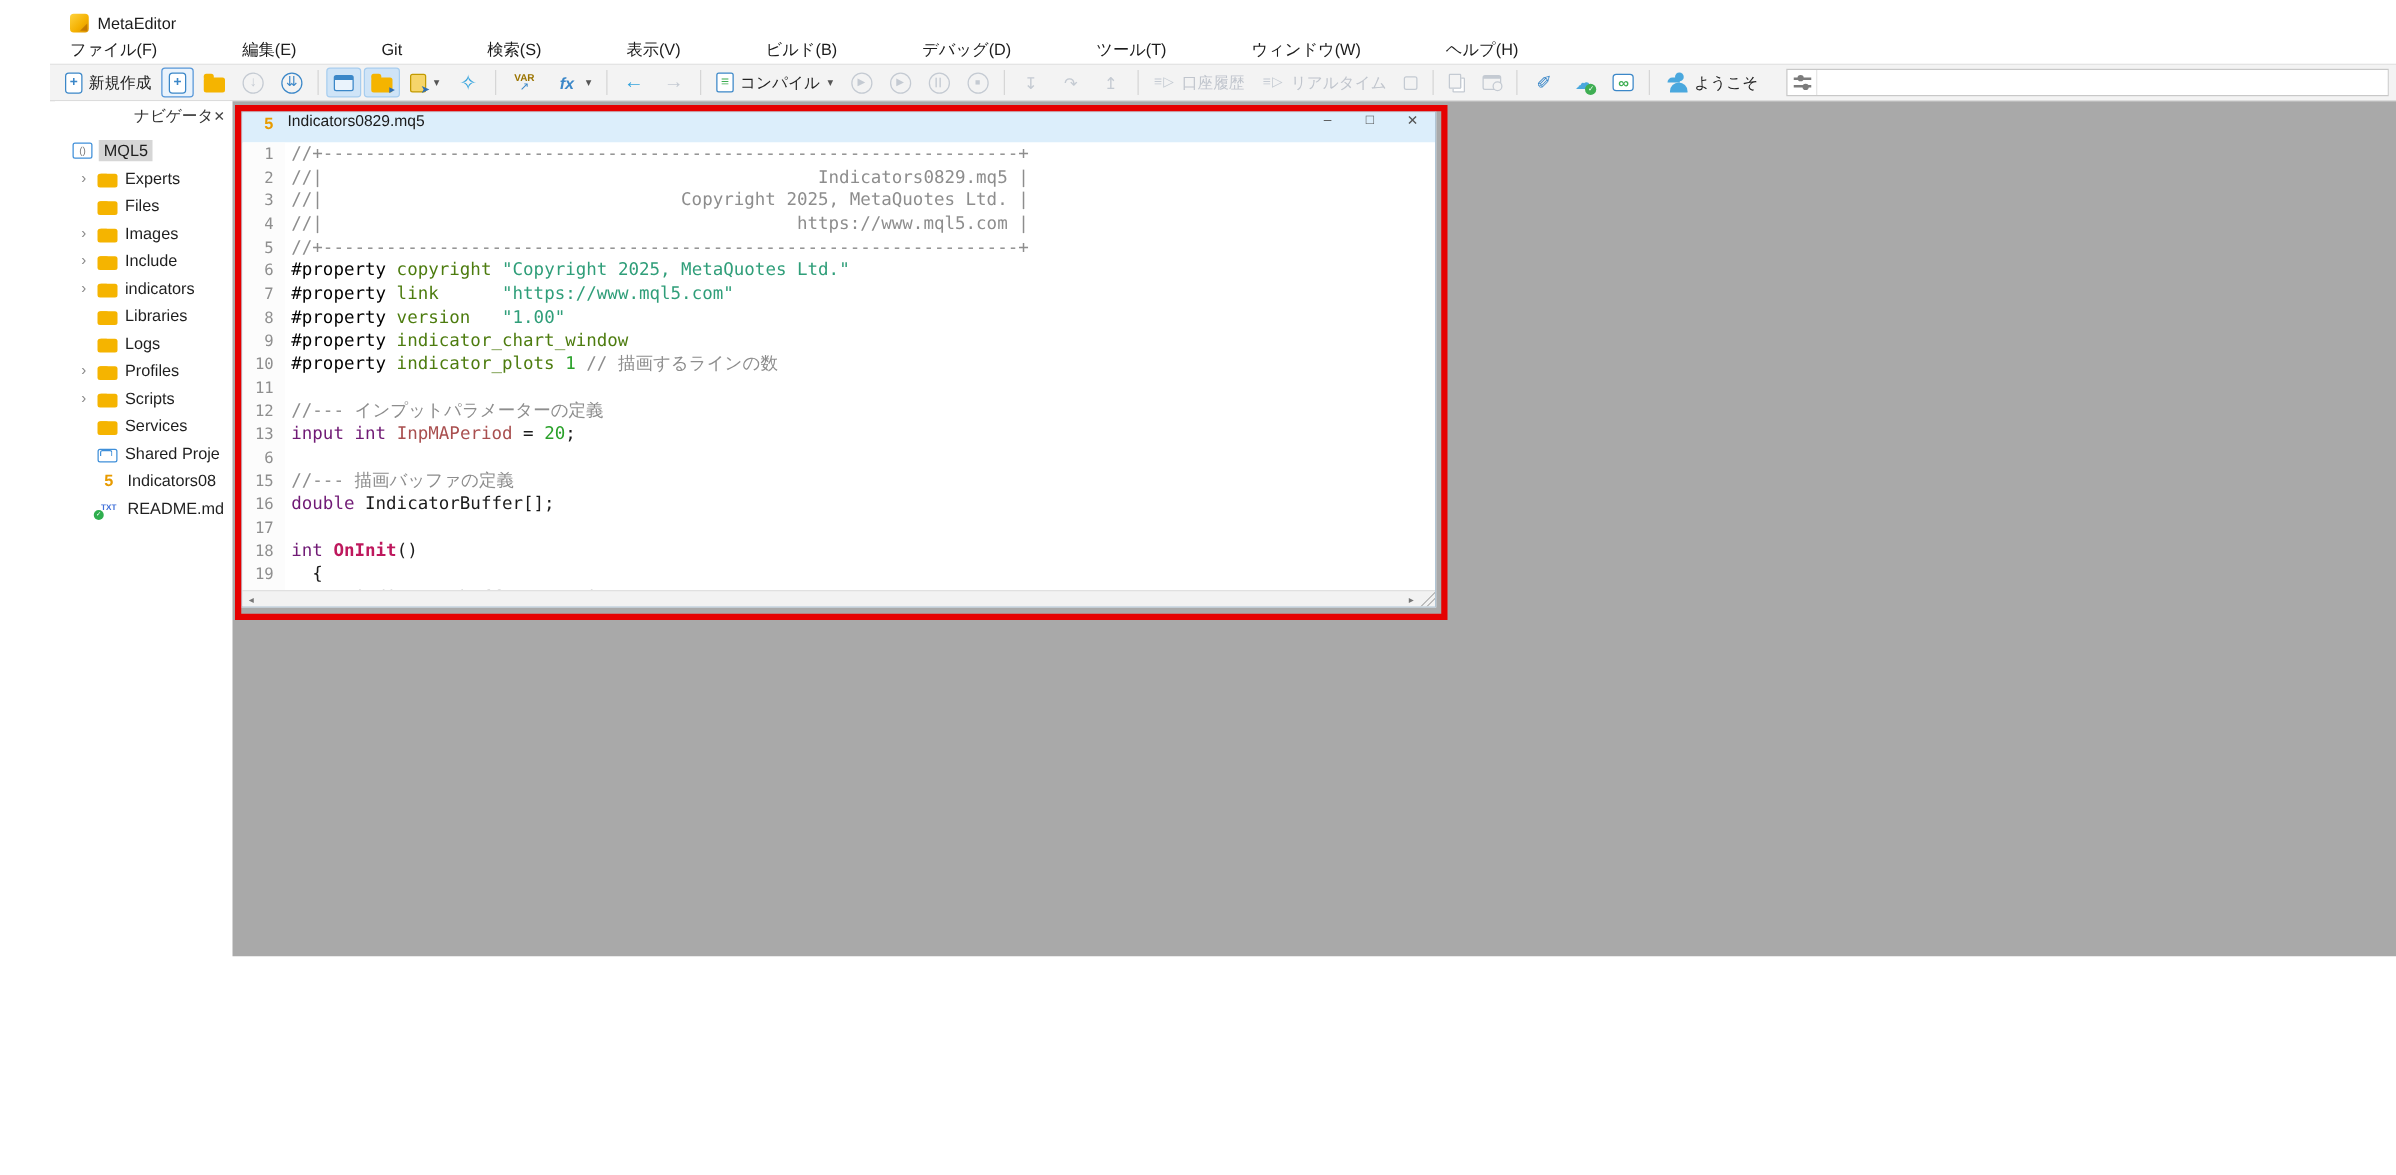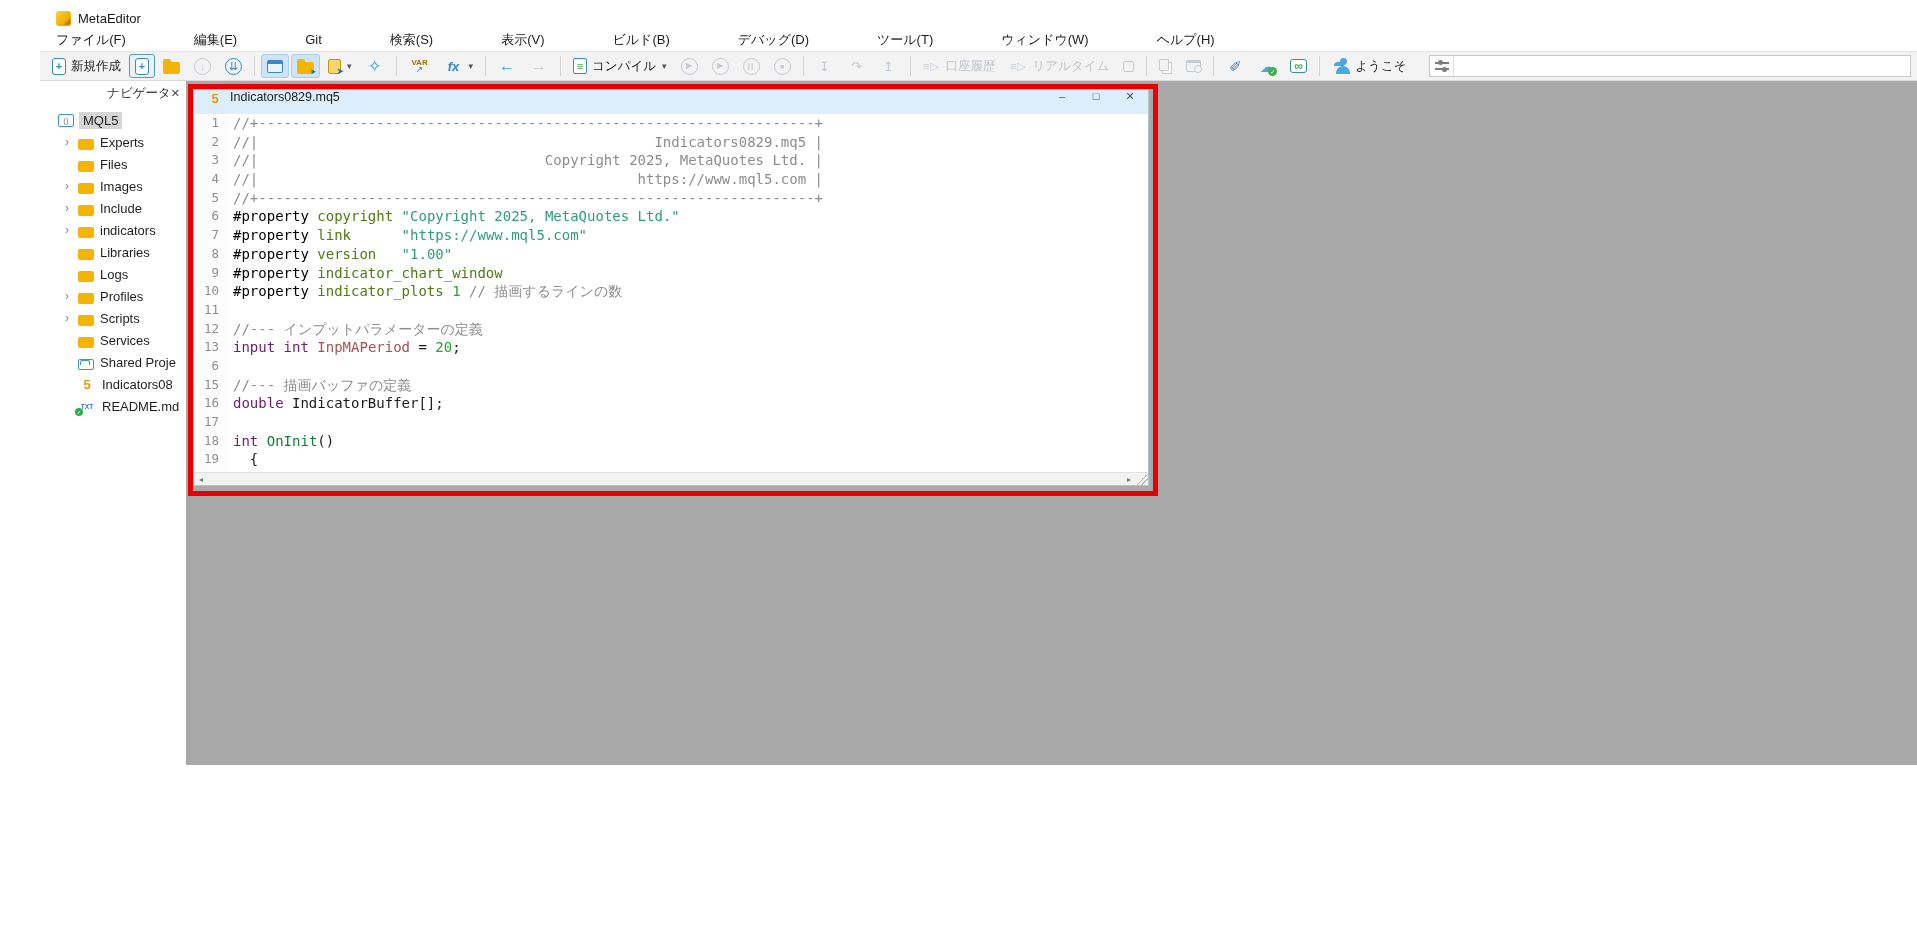--- a/index.html
+++ b/index.html
@@ -124,21 +124,21 @@
   .ew-controls { margin-left:auto; display:flex; gap:14px; }
   .ew-btn { width:20px; text-align:center; font-size:11px; color:#555; cursor:default; }
 
   .code-view { height:calc(100% - 37px); overflow:hidden; background:#fff;
         font-family:"DejaVu Sans Mono","Liberation Mono",monospace; font-size:14px; }
   .cl { display:flex; height:18.7px; line-height:18.7px; }
   .ln { flex:none; width:34px; padding-right:9px; text-align:right; color:#8f8f8f; font-size:12.5px; background:#fcfcfc; }
   .cd { white-space:pre; padding-left:5px; color:#1b1b1b; }
   .tk-c{ color:#8d8d8d; } .tk-p{ color:#000000; } .tk-r{ color:#4d7c0f; }
   .tk-s{ color:#2f9e79; } .tk-n{ color:#2aa12a; } .tk-k{ color:#701a75; }
-  .tk-i{ color:#a94f4f; } .tk-f{ color:#15803d; } .tk-d{ color:#1b1b1b; }
+  .tk-i{ color:#a94f4f; } .tk-f{ color:#be185d;font-weight:bold; } .tk-d{ color:#1b1b1b; }
 
   .hscroll { height:13px; background:#f2f2f2; border-top:1px solid #e0e0e0; display:flex; align-items:center; flex:none; }
   .hs-arrow { width:14px; height:100%; display:flex; align-items:center; justify-content:center; font-size:8px; color:#777; }
   .hs-left::before{ content:"\25C2"; } .hs-right::before{ content:"\25B8"; }
   .hs-track { flex:1; height:100%; }
   .hs-grip { width:12px; height:100%; background:
         linear-gradient(135deg,transparent 50%,#bdbdbd 50%,#bdbdbd 58%,transparent 58%,transparent 70%,#bdbdbd 70%,#bdbdbd 78%,transparent 78%); }
 
   .annotation { position:absolute; left:188px; top:84px; width:970px; height:412px;
         border:5px solid #e60000; z-index:30; pointer-events:none; }

